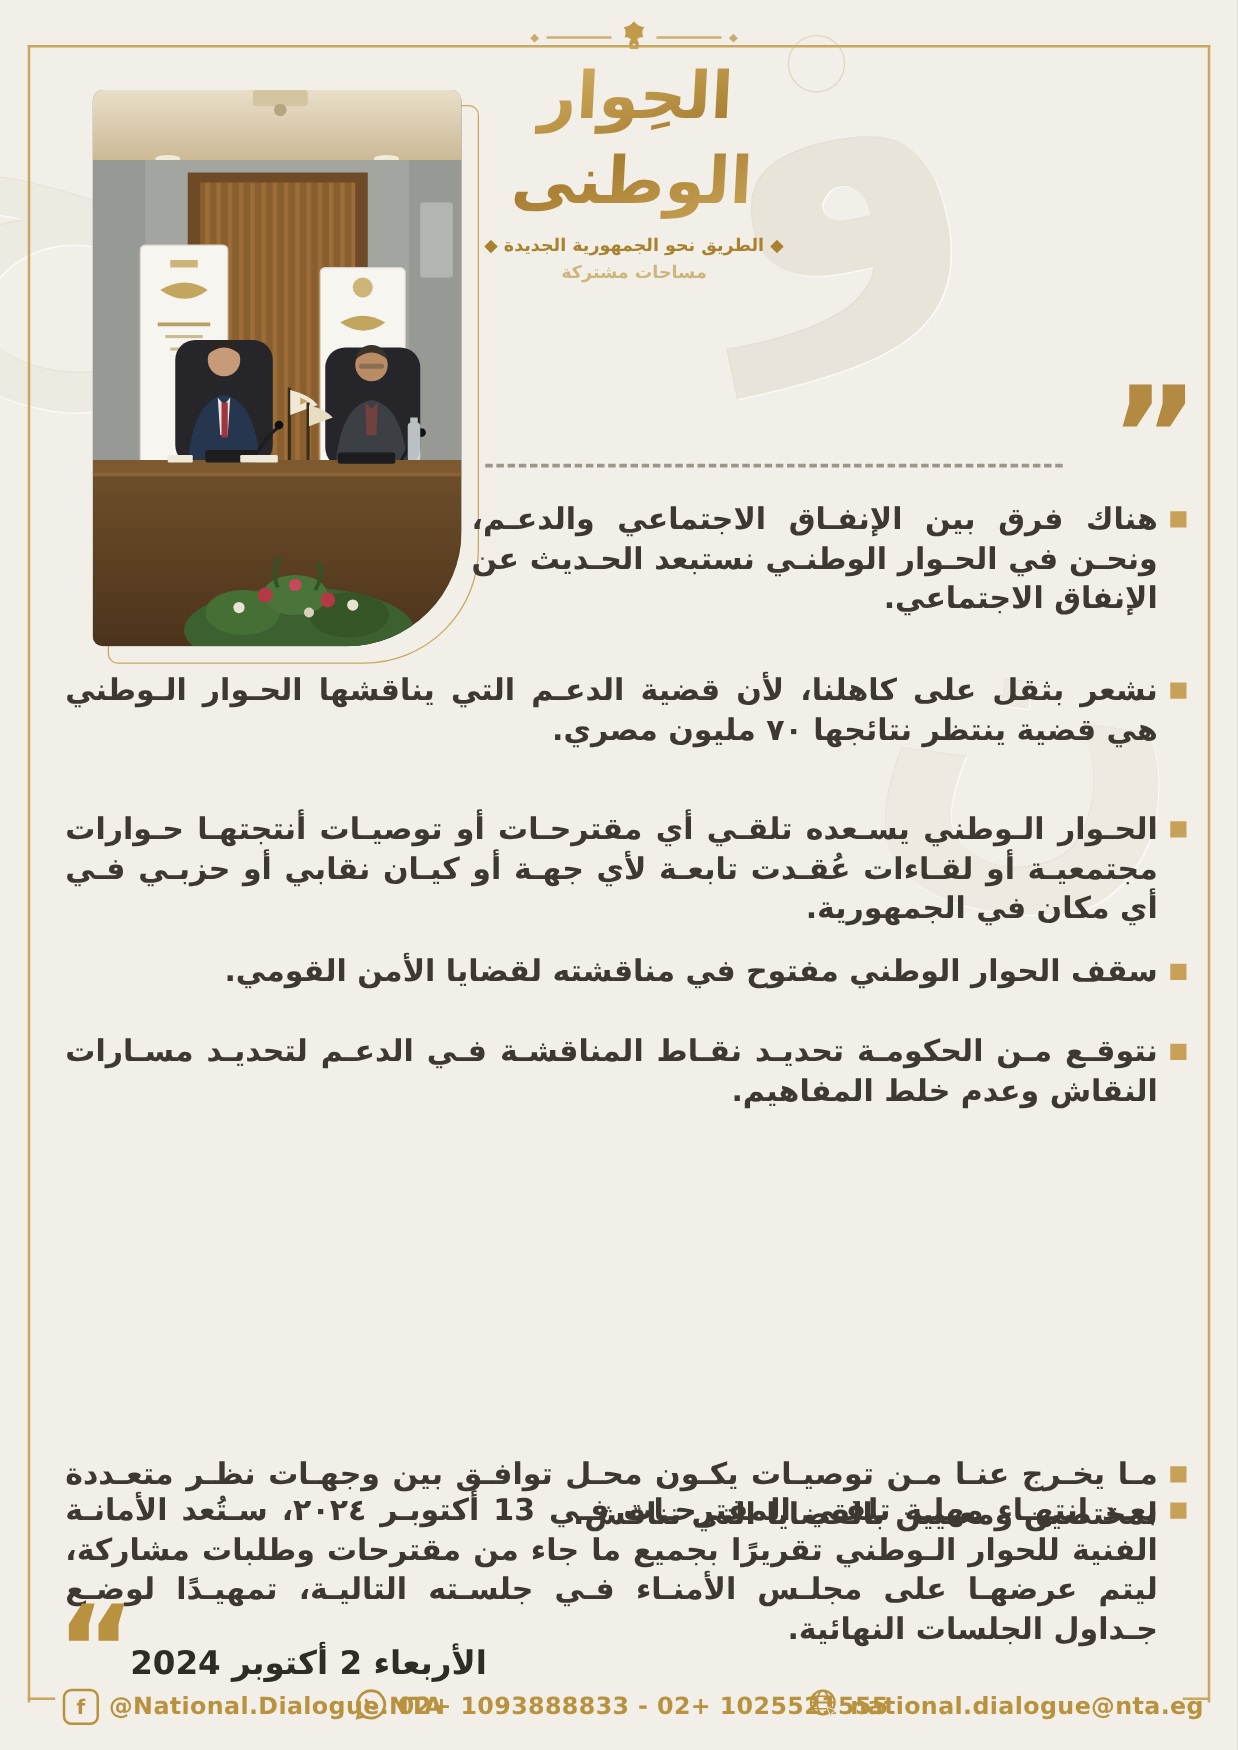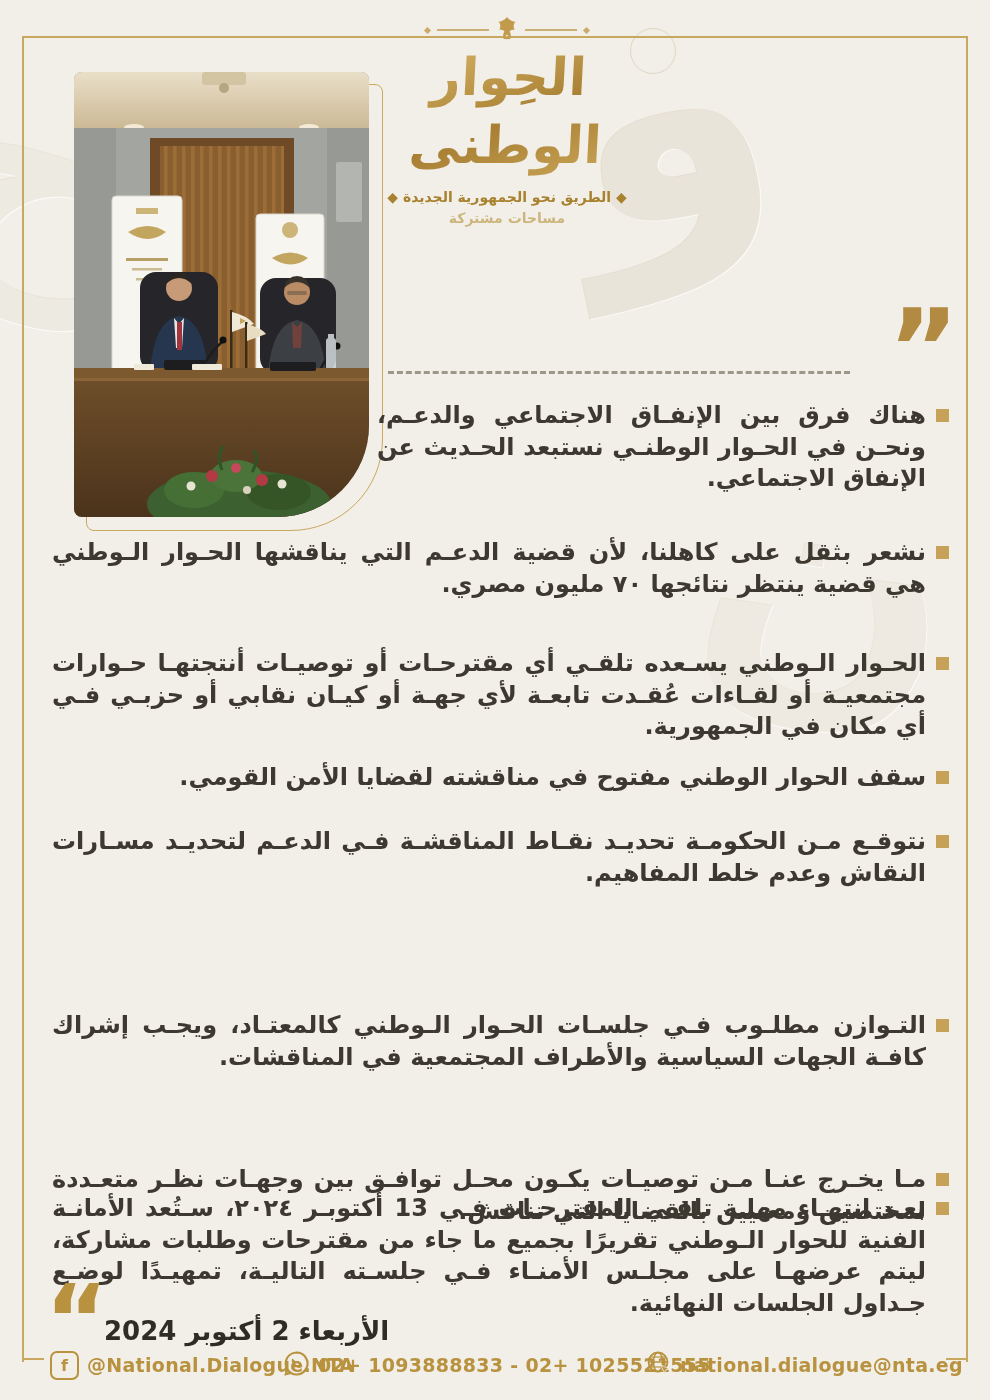--- a/index.html
+++ b/index.html
@@ -220,24 +220,20 @@
         <span class="btext">الحـوار الـوطني يسـعده تلقـي أي مقترحـات أو توصيـات أنتجتهـا حـوارات مجتمعيـة أو لقـاءات عُقـدت تابعـة لأي جهـة أو كيـان نقابي أو حزبـي فـي أي مكان في الجمهورية.</span>
       </div>
       <div class="bullet b4">
         <span class="marker"></span>
         <span class="btext">سقف الحوار الوطني مفتوح في مناقشته لقضايا الأمن القومي.</span>
       </div>
       <div class="bullet b5">
         <span class="marker"></span>
         <span class="btext">نتوقـع مـن الحكومـة تحديـد نقـاط المناقشـة فـي الدعـم لتحديـد مسـارات النقاش وعدم خلط المفاهيم.</span>
       </div>
-      <div class="bullet b7">
-        <span class="marker"></span>
-        <span class="btext">التـوازن مطلـوب فـي جلسـات الحـوار الـوطني كالمعتـاد، ويجـب إشراك كافـة الجهات السياسية والأطراف المجتمعية في المناقشات.</span>
-      </div>
       <div class="bullet b8">
         <span class="marker"></span>
         <span class="btext">مـا يخـرج عنـا مـن توصيـات يكـون محـل توافـق بين وجهـات نظـر متعـددة لمختصين ومعنيين بالقضايا التي تناقش.</span>
       </div>
       <div class="bullet b9">
         <span class="marker"></span>
         <span class="btext">بعـد انتهـاء مهلـة تلقـي المقترحـات فـي 13 أكتوبـر ٢٠٢٤، سـتُعد الأمانـة الفنية للحوار الـوطني تقريرًا بجميع ما جاء من مقترحات وطلبات مشاركة، ليتم عرضهـا على مجلـس الأمنـاء فـي جلسـته التاليـة، تمهيـدًا لوضـع جـداول الجلسات النهائية.</span>
       </div>
     </div>
 

